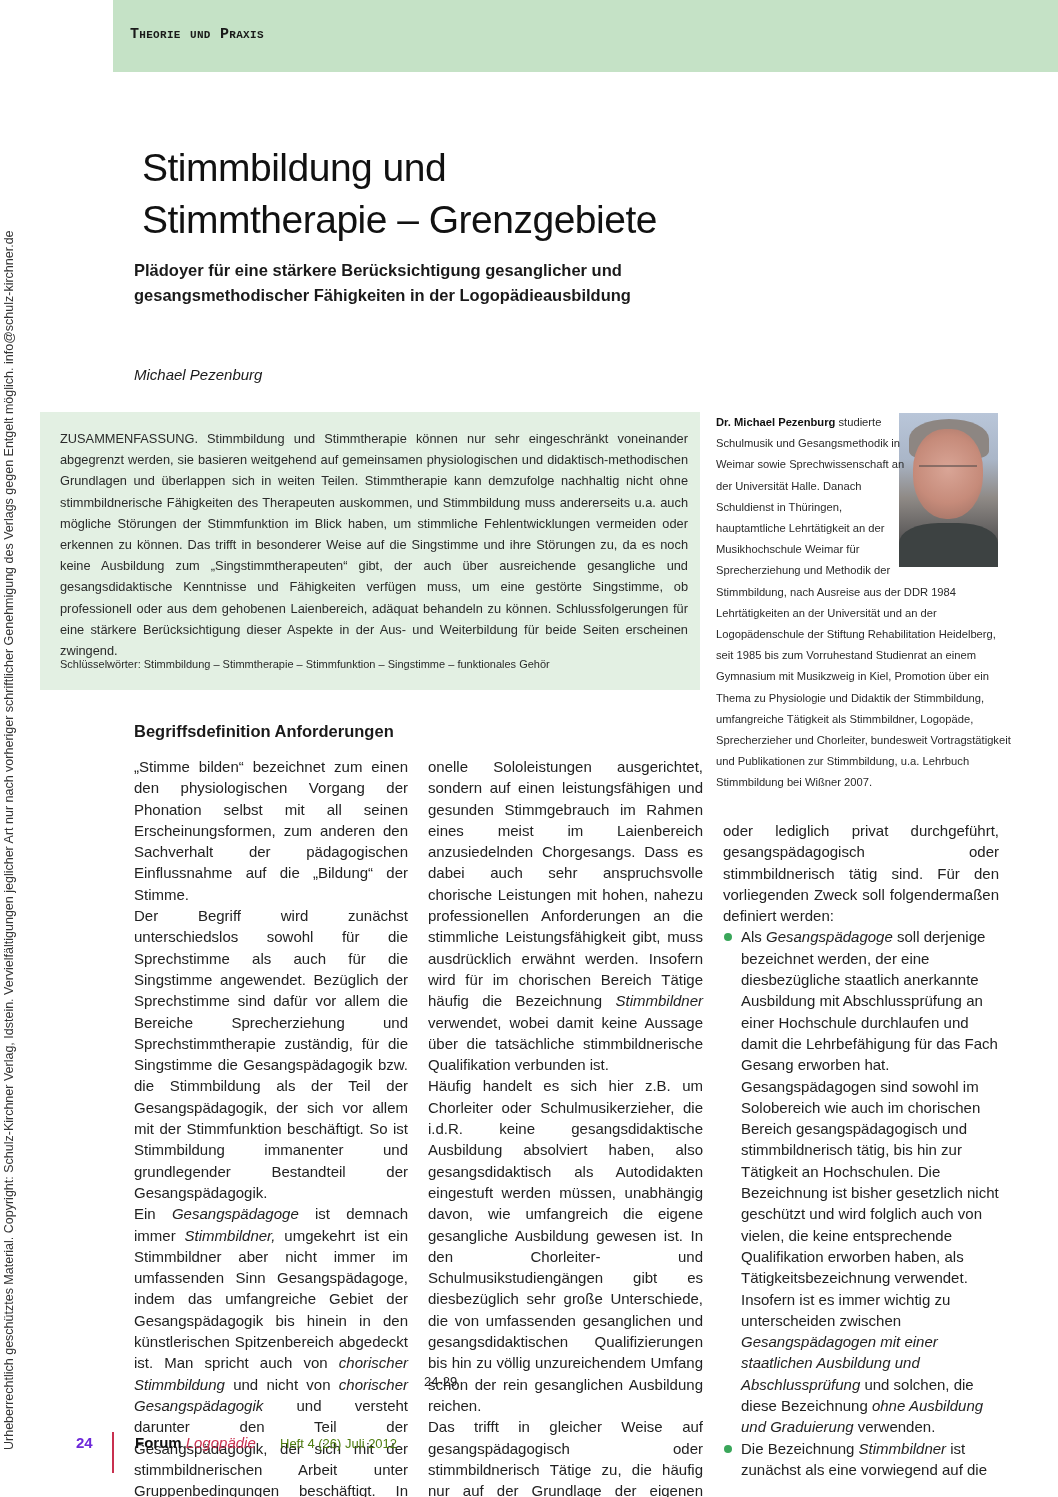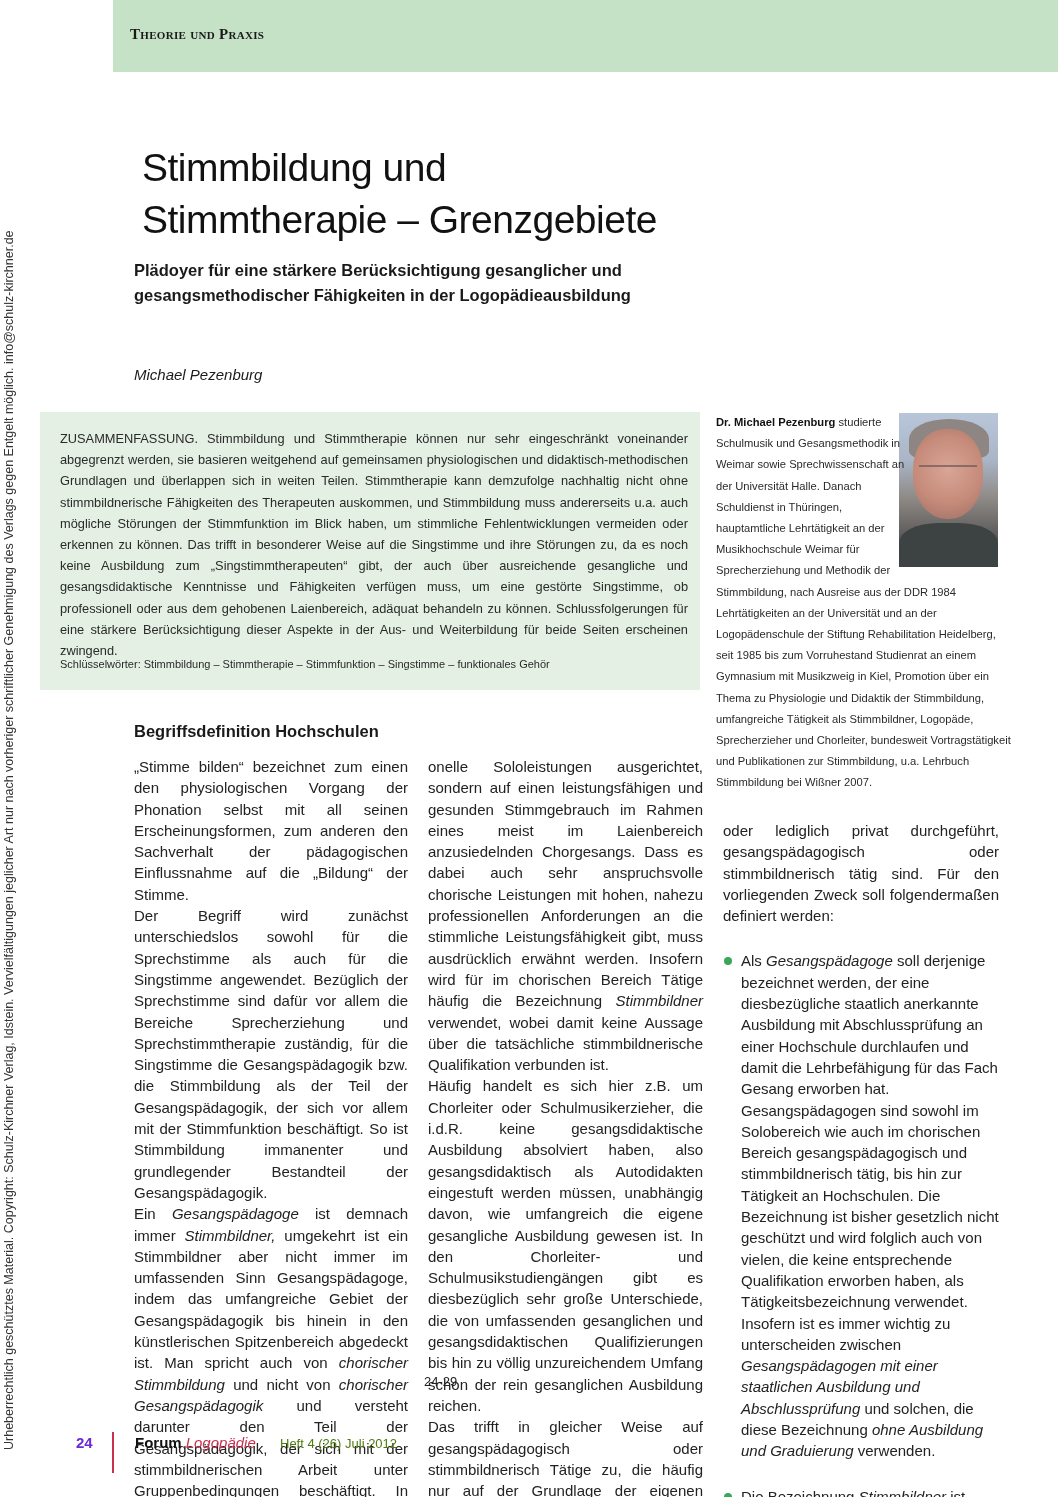--- a/index.html
+++ b/index.html
@@ -1,19 +1,19 @@
 <!DOCTYPE html>
 <html><head>
 <meta charset="utf-8">
 <style>
   html, body { margin:0; padding:0; }
   body { width:1058px; height:1497px; position:relative; background:#ffffff; overflow:hidden;
          font-family:"Liberation Sans", sans-serif; color:#1a1a1a; }
   .header-band { position:absolute; left:113px; top:0; width:945px; height:72px; background:#c5e2c6; }
-  .section-label { position:absolute; left:130px; top:26px; font-family:Liberation Serif, serif;
+  .section-label { position:absolute; left:130px; top:26px; font-family:Liberation Mono, monospace;
          font-weight:bold; font-size:15px; letter-spacing:0.3px; font-variant:small-caps; color:#1a1a1a; }
   .side-watermark { position:absolute; left:2px; top:1450px; width:1380px; height:22px;
          transform:rotate(-90deg); transform-origin:0 0; font-size:12.5px; color:#333;
          font-family:"Liberation Sans", sans-serif; white-space:nowrap; }
   .title { position:absolute; left:134px; top:134px; font-size:39px; line-height:52px; font-weight:normal;
          font-family:"Liberation Sans", sans-serif; letter-spacing:-0.5px; margin:8px; color:#111; }
   .subtitle { position:absolute; left:134px; top:258px; width:600px; font-size:16.5px; line-height:25px;
          font-weight:bold; margin:0; color:#1a1a1a; }
   .author { position:absolute; left:134px; top:366px; font-size:15px; font-style:italic; color:#1a1a1a; }
   .abstract-box { position:absolute; left:40px; top:412px; width:660px; height:278px; background:#e3f0e3; }
@@ -31,21 +31,21 @@
          background:#8d8682; }
   .photo .shoulders { position:absolute; left:0; top:110px; width:99px; height:50px; border-radius:40% 40% 0 0; background:#3d4242; }
   .photo .glasses { position:absolute; left:20px; top:52px; width:58px; height:12px; border-top:2px solid #6b5a55; opacity:.7; }
   .section-heading { position:absolute; left:134px; top:722px; font-size:16.5px; font-weight:bold; color:#1a1a1a; margin:0; }
   .col { position:absolute; font-size:15px; line-height:21.3px; text-align:justify; color:#222; }
   .col p { margin:0; }
   .col1 { left:134px; top:756px; width:274px; }
   .col2 { left:428px; top:756px; width:275px; }
   .col3 { left:723px; top:820px; width:276px; }
   .bullets { list-style:none; margin:0; padding:0; }
-  .bullets li { position:relative; padding-left:18px; text-align:left;margin-top:24px; }
+  .bullets li { position:relative; padding-left:18px; text-align:left; }
   .bullet-dot { position:absolute; left:1px; top:7px; width:8px; height:8px; border-radius:50%; background:#3aa65a; }
   .footer-page { position:absolute; left:76px; top:1434px; font-size:15px; font-weight:bold; color:#6d28d9; }
   .footer-rule { position:absolute; left:112px; top:1432px; width:2px; height:41px; background:#c8304f; }
   .footer-forum { position:absolute; left:135px; top:1434px; font-size:15px; font-weight:bold; color:#111; }
   .footer-logo { font-style:italic; font-weight:normal; color:#c8304f; margin-left:4px; }
   .footer-issue { position:absolute; left:280px; top:1436px; font-size:13px; color:#4d7c0f; }
   .footer-pages { position:absolute; left:424px; top:1374px; font-size:13px; color:#222; }
   i, em { font-style:italic; }
 </style>
 </head>
@@ -71,21 +71,21 @@
   <div class="shoulders"></div>
   <div class="hair"></div>
   <div class="face"></div>
   <div class="glasses"></div>
 </div>
 <div class="bio"><div style="float: right; width: 104px; height: 156px;"></div>
   
   <span class="bio-lead">Dr. Michael Pezenburg</span><span> studierte Schulmusik und Gesangsmethodik in Weimar sowie Sprechwissenschaft an der Universität Halle. Danach Schuldienst in Thüringen, hauptamtliche Lehrtätigkeit an der Musikhochschule Weimar für Sprecherziehung und Methodik der Stimmbildung, nach Ausreise aus der DDR 1984 Lehrtätigkeiten an der Universität und an der Logopädenschule der Stiftung Rehabilitation Heidelberg, seit 1985 bis zum Vorruhestand Studienrat an einem Gymnasium mit Musikzweig in Kiel, Promotion über ein Thema zu Physiologie und Didaktik der Stimmbildung, umfangreiche Tätigkeit als Stimmbildner, Logopäde, Sprecherzieher und Chorleiter, bundesweit Vortragstätigkeit und Publikationen zur Stimmbildung, u.a. Lehrbuch Stimmbildung bei Wißner 2007.</span>
 </div>
 
-<h3 class="section-heading">Begriffsdefinition Hochschulen</h3>
+<h3 class="section-heading">Begriffsdefinition Anforderungen</h3>
 
 <div class="col col1">
   <p>„Stimme bilden“ bezeichnet zum einen den physiologischen Vorgang der Phonation selbst mit all seinen Erscheinungsformen, zum anderen den Sachverhalt der pädagogischen Einflussnahme auf die „Bildung“ der Stimme.</p>
   <p>Der Begriff wird zunächst unterschiedslos sowohl für die Sprechstimme als auch für die Singstimme angewendet. Bezüglich der Sprechstimme sind dafür vor allem die Bereiche Sprecherziehung und Sprechstimmtherapie zuständig, für die Singstimme die Gesangspädagogik bzw. die Stimmbildung als der Teil der Gesangspädagogik, der sich vor allem mit der Stimmfunktion beschäftigt. So ist Stimmbildung immanenter und grundlegender Bestandteil der Gesangspädagogik.</p>
   <p><span>Ein </span><i>Gesangspädagoge</i><span> ist demnach immer </span><i>Stimmbildner,</i><span> umgekehrt ist ein Stimmbildner aber nicht immer im umfassenden Sinn Gesangspädagoge, indem das umfangreiche Gebiet der Gesangspädagogik bis hinein in den künstlerischen Spitzenbereich abgedeckt ist. Man spricht auch von </span><i>chorischer Stimmbildung</i><span> und nicht von </span><i>chorischer Gesangspädagogik</i><span> und versteht darunter den Teil der Gesangspädagogik, der sich mit der stimmbildnerischen Arbeit unter Gruppenbedingungen beschäftigt. In diesem Fall ist die Tätigkeit weniger auf gesanglich professi-</span></p>
 </div>
 
 <div class="col col2">
   <p><span>onelle Sololeistungen ausgerichtet, sondern auf einen leistungsfähigen und gesunden Stimmgebrauch im Rahmen eines meist im Laienbereich anzusiedelnden Chorgesangs. Dass es dabei auch sehr anspruchsvolle chorische Leistungen mit hohen, nahezu professionellen Anforderungen an die stimmliche Leistungsfähigkeit gibt, muss ausdrücklich erwähnt werden. Insofern wird für im chorischen Bereich Tätige häufig die Bezeichnung </span><i>Stimmbildner</i><span> verwendet, wobei damit keine Aussage über die tatsächliche stimmbildnerische Qualifikation verbunden ist.</span></p>
   <p>Häufig handelt es sich hier z.B. um Chorleiter oder Schulmusikerzieher, die i.d.R. keine gesangsdidaktische Ausbildung absolviert haben, also gesangsdidaktisch als Autodidakten eingestuft werden müssen, unabhängig davon, wie umfangreich die eigene gesangliche Ausbildung gewesen ist. In den Chorleiter- und Schulmusikstudiengängen gibt es diesbezüglich sehr große Unterschiede, die von umfassenden gesanglichen und gesangsdidaktischen Qualifizierungen bis hin zu völlig unzureichendem Umfang schon der rein gesanglichen Ausbildung reichen.</p>

